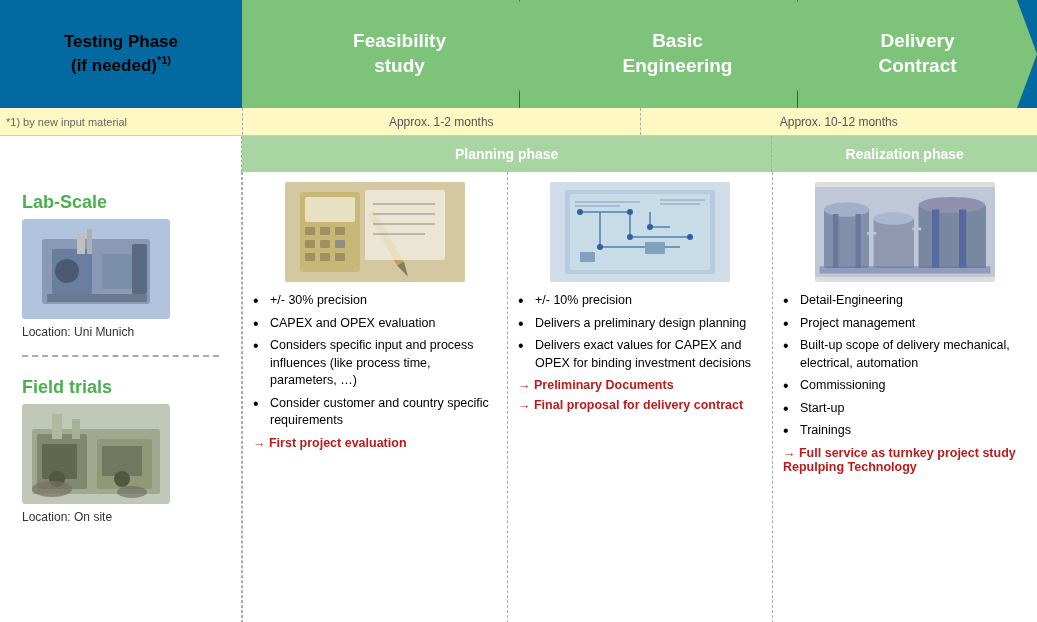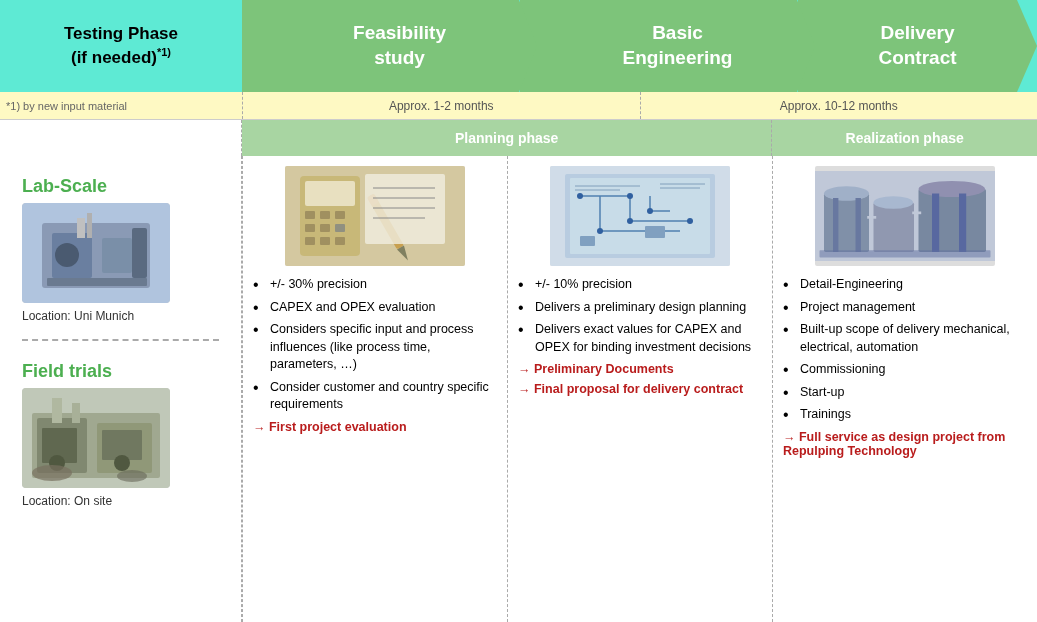--- a/index.html
+++ b/index.html
@@ -9,22 +9,22 @@
       background: #fff;
       width: 1037px;
       min-height: 622px;
       overflow: hidden;
     }
 
     
     .header-row {
       display: flex;
       width: 100%;
-      height: 92px;
-      background: #5eead4;
+      height: 108px;
+      background: #0369a1;
       justify-content: center;
     }
     .header-cell {
       display: flex;
       align-items: center;
       justify-content: center;
       text-align: center;
       font-weight: bold;
       font-size: 18px;
       position: relative;
@@ -472,15 +472,15 @@
         </li>
       <li>
           <span class="bullet-dot">•</span>
           <span>Start-up</span>
         </li>
       <li>
           <span class="bullet-dot">•</span>
           <span>Trainings</span>
         </li>
     </ul>
-    <span class="arrow-link">Full service as design project from Repulping Technology</span>
+    <span class="arrow-link">Full service as turnkey project study Repulping Technology</span>
   </div>
 </div>
 
 </body></html>

